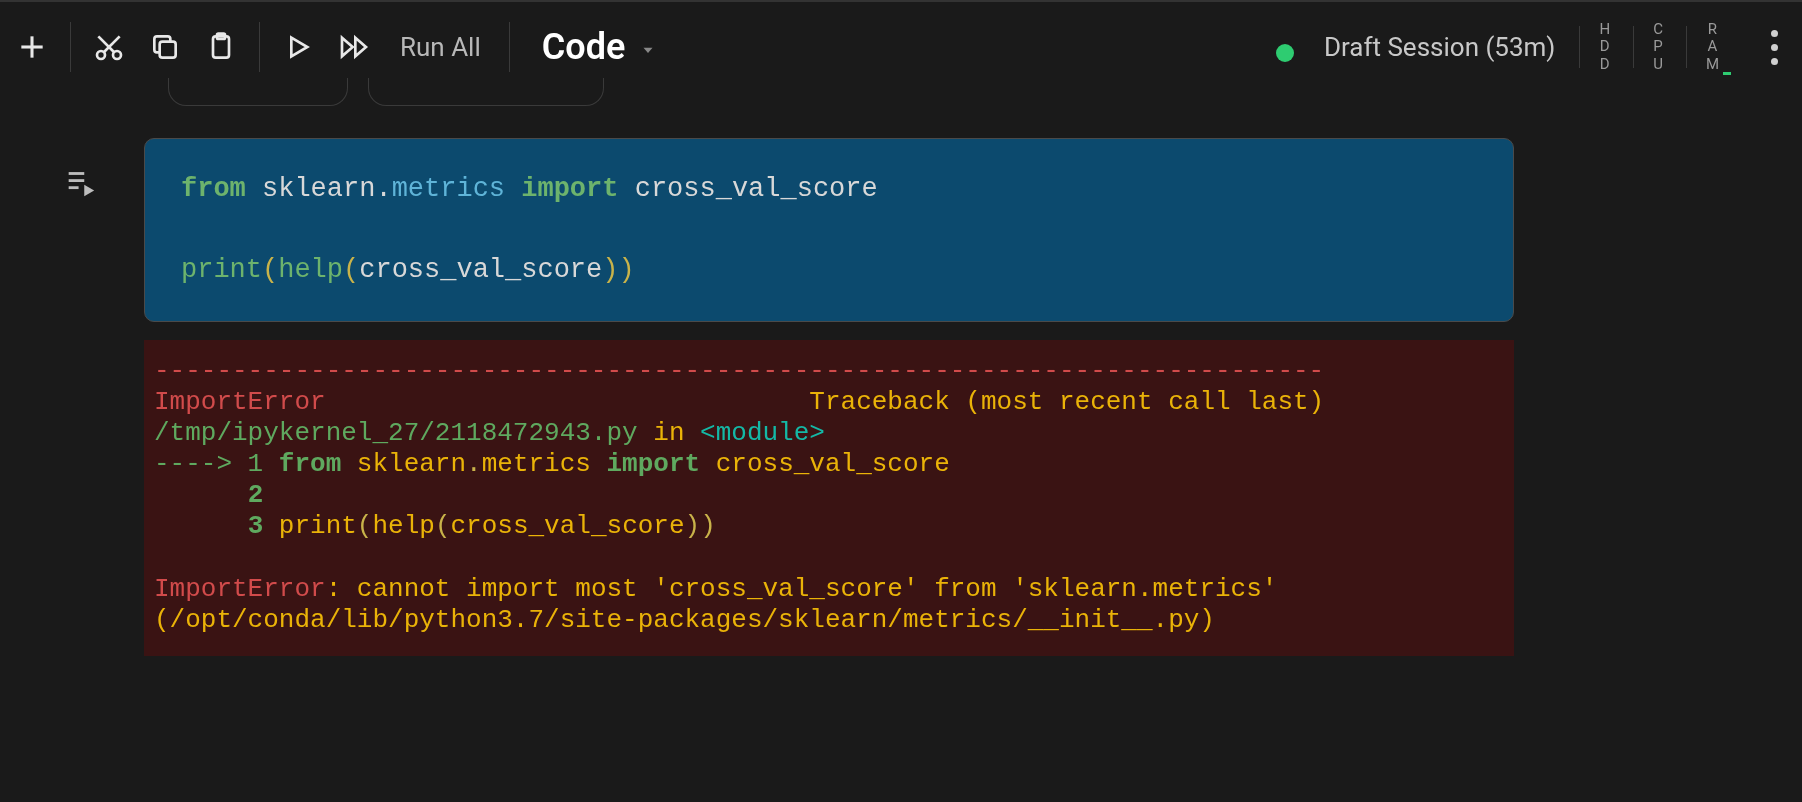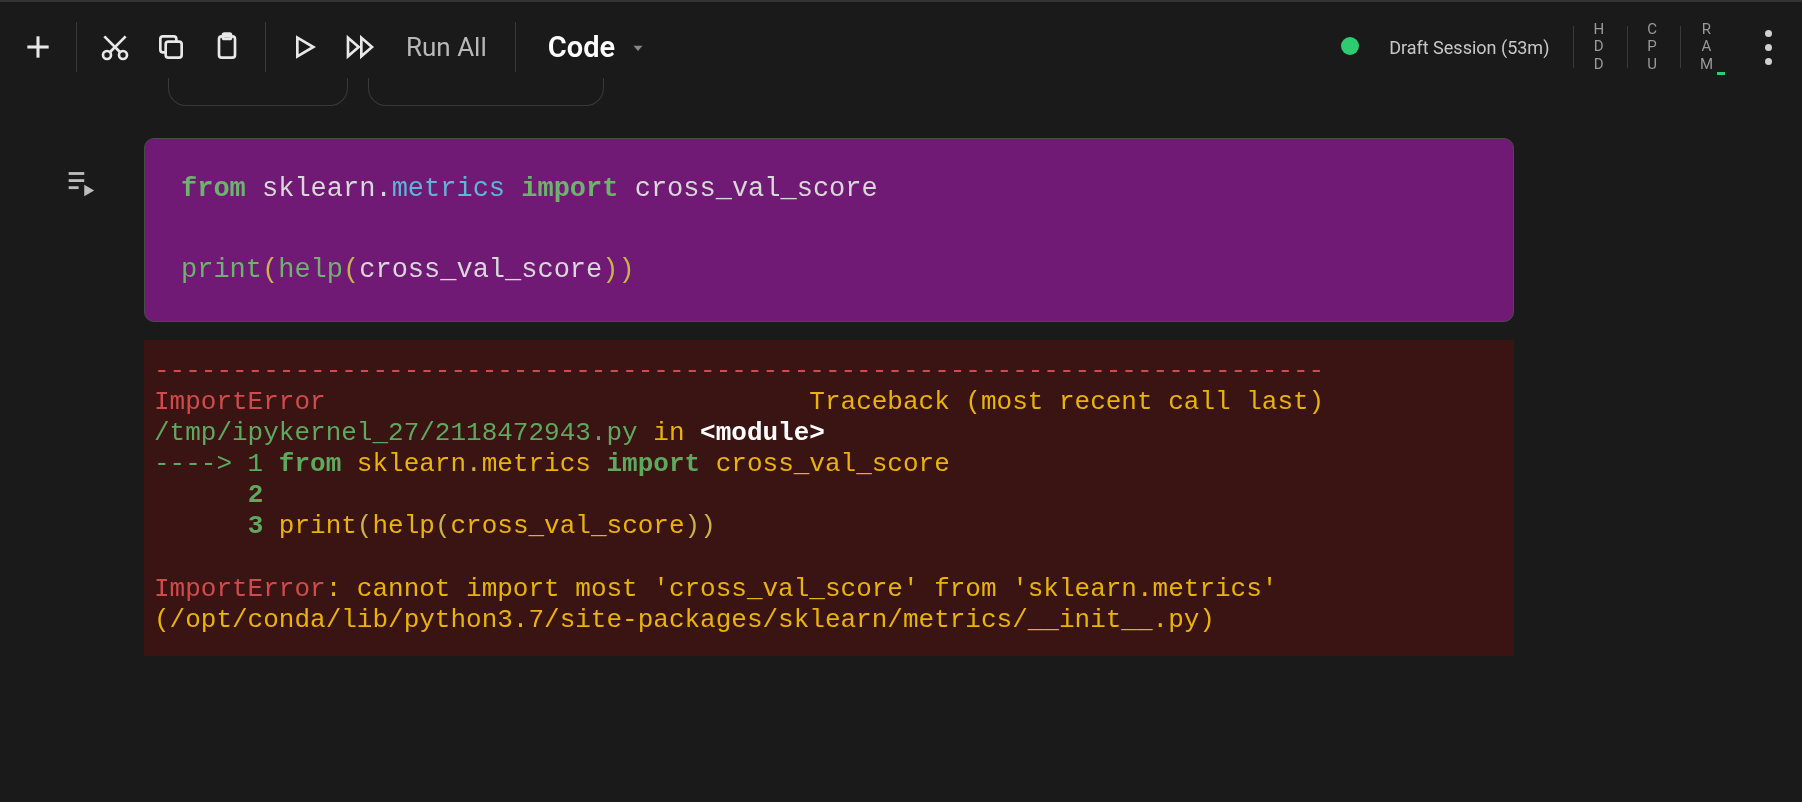--- a/index.html
+++ b/index.html
@@ -14,21 +14,21 @@
 
   .top-border {
     height: 2px;
     background: #333;
   }
 
   .toolbar {
     display: flex;
     align-items: center;
     height: 90px;
-    padding: 0 10px;
+    padding: 0 4px;
     gap: 0;
   }
 
   .tb-icon-btn {
     width: 56px;
     height: 56px;
     display: flex;
     align-items: center;
     justify-content: center;
     cursor: pointer;
@@ -47,35 +47,35 @@
     font-size: 26px;
     color: #b8b8b8;
     padding: 0 18px;
     cursor: pointer;
   }
 
   .cell-type {
     display: flex;
     align-items: center;
     gap: 14px;
-    font-size: 29px;
+    font-size: 36px;
     font-weight: 600;
     color: #fff;
     padding: 0 22px;
     cursor: pointer;
   }
   .cell-type .chev { color: #888; }
 
   .spacer { flex: 1; }
 
   .session {
     display: flex;
-    align-items: flex-start;
+    align-items: flex-end;
     gap: 30px;
-    font-size: 18px;
+    font-size: 26px;
     color: #c8c8c8;
     padding: 0 16px;
   }
   .session .dot {
     width: 18px; height: 18px; border-radius: 50%;
     background: #2ecc71;
   }
 
   .res-group {
     display: flex;
@@ -170,21 +170,21 @@
   }
 
   .cell-col {
     flex: 1;
     max-width: 1370px;
   }
 
   .code-cell {
     border: 1px solid #4a4a4a;
     border-radius: 10px;
-    background: #701a75;
+    background: #0c4a6e;
     padding: 30px 36px;
   }
 
   pre.code {
     font-family: "SFMono-Regular", Consolas, "Liberation Mono", Menlo, monospace;
     font-size: 27px;
     line-height: 1.5;
     color: #dcdcdc;
     white-space: pre;
   }
@@ -202,21 +202,21 @@
   pre.traceback {
     font-family: "SFMono-Regular", Consolas, "Liberation Mono", Menlo, monospace;
     font-size: 26px;
     line-height: 1.2;
     white-space: pre-wrap;
     color: #dcdcdc;
   }
   .tb-red    { color: #d14b4b; }
   .tb-green  { color: #5fa95f; }
   .tb-yellow { color: #c9b34a; }
-  .tb-cyan   { color: #ffffff; font-weight: bold; }
+  .tb-cyan   { color: #14b8a6; }
   .tb-white  { color: #eab308; }
   .tb-bold   { font-weight: 700; }
 </style>
 </head>
 <body>
 
 <div class="top-border"></div>
 
 <div class="toolbar">
   <div class="tb-icon-btn">

